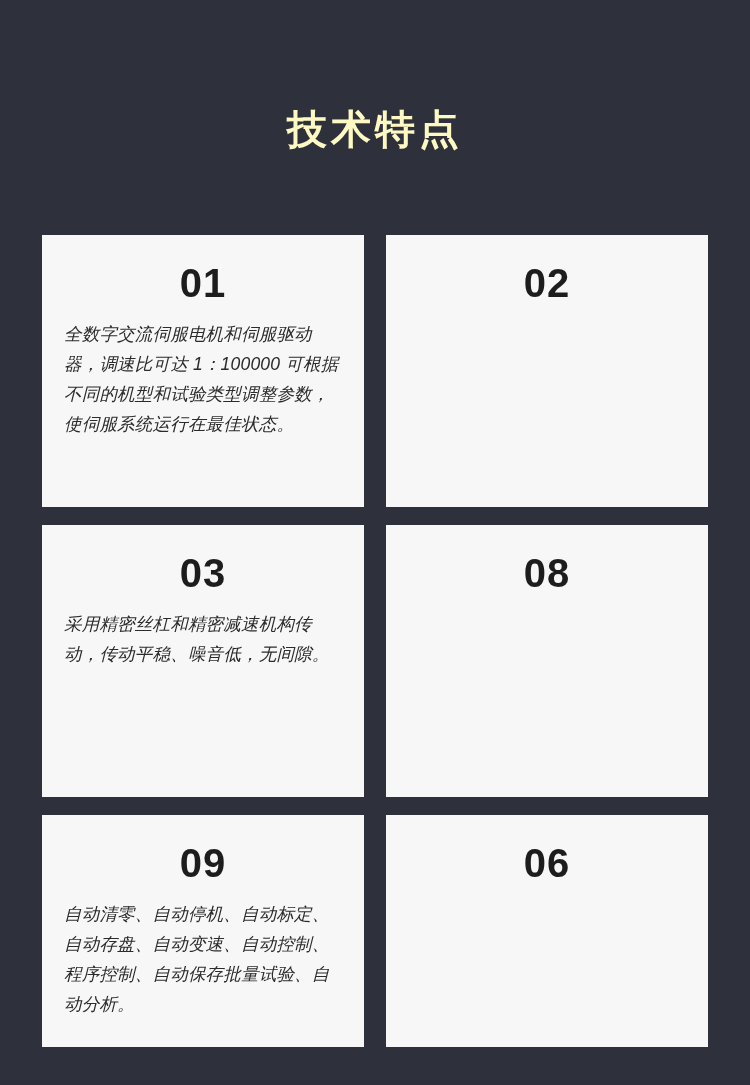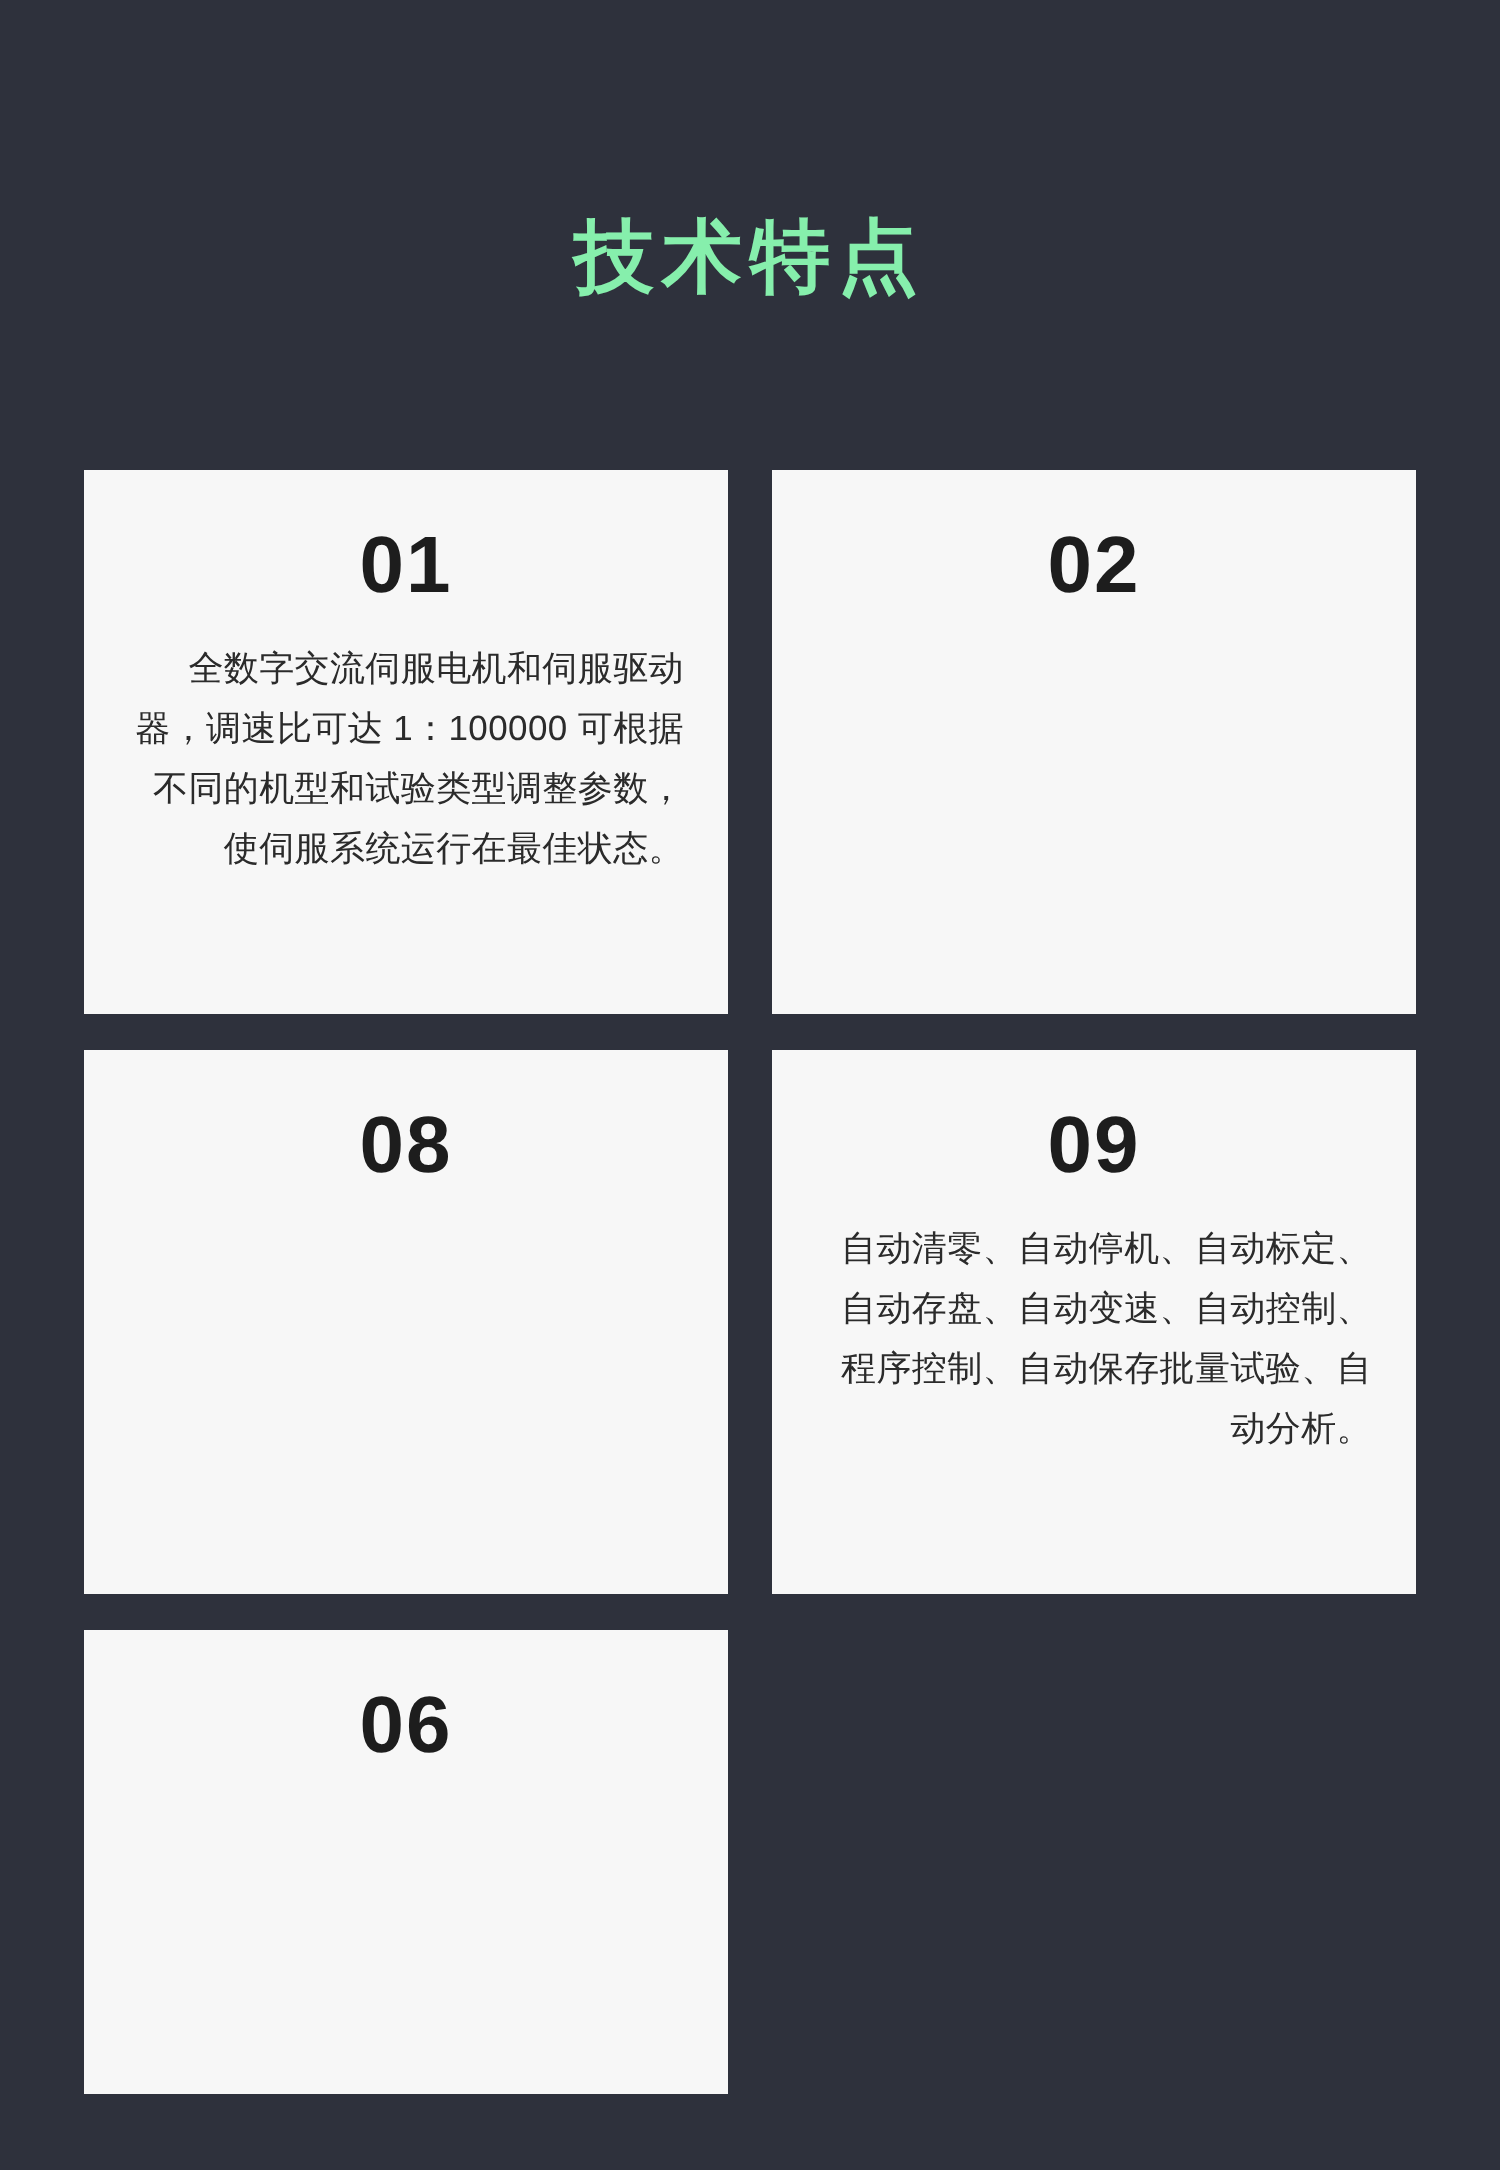--- a/index.html
+++ b/index.html
@@ -14,21 +14,21 @@
     overflow: hidden;
   }
   .page {
     width: 750px;
     height: 1085px;
     position: relative;
     box-sizing: border-box;
   }
   .page-title {
     text-align: center;
-    color: #86efac;
+    color: #fef9c3;
     font-size: 40px;
     font-weight: bold;
     letter-spacing: 4px;
     padding-top: 78px;
     line-height: 1.2;
   }
   .grid {
     margin: 0 auto;
     padding-top: 55px;
     width: 666px;
@@ -52,42 +52,47 @@
     font-size: 40px;
     font-weight: bold;
     line-height: 1.1;
     letter-spacing: 1px;
     margin-bottom: 14px;
   }
   .card-text {
     color: #2b2b2b;
     font-size: 17.5px;
     line-height: 1.72;
-    text-align: right;
+    text-align: left;
     letter-spacing: 0.2px;
+    font-style: italic;
   }
 </style>
 </head>
 <body>
 
 <div class="page">
 
   <h1 class="page-title">技术特点</h1>
 
   <div class="grid">
 
     <div class="card">
       <div class="card-number">01</div>
       <div class="card-text">全数字交流伺服电机和伺服驱动器，调速比可达 1：100000 可根据不同的机型和试验类型调整参数，使伺服系统运行在最佳状态。</div>
     </div>
 
     <div class="card">
       <div class="card-number">02</div>
     </div>
 
+    <div class="card">
+      <div class="card-number">03</div>
+      <div class="card-text">采用精密丝杠和精密减速机构传动，传动平稳、噪音低，无间隙。</div>
+    </div>
 
     <div class="card">
       <div class="card-number">08</div>
     </div>
 
     <div class="card">
       <div class="card-number">09</div>
       <div class="card-text">自动清零、自动停机、自动标定、自动存盘、自动变速、自动控制、程序控制、自动保存批量试验、自动分析。</div>
     </div>
 

